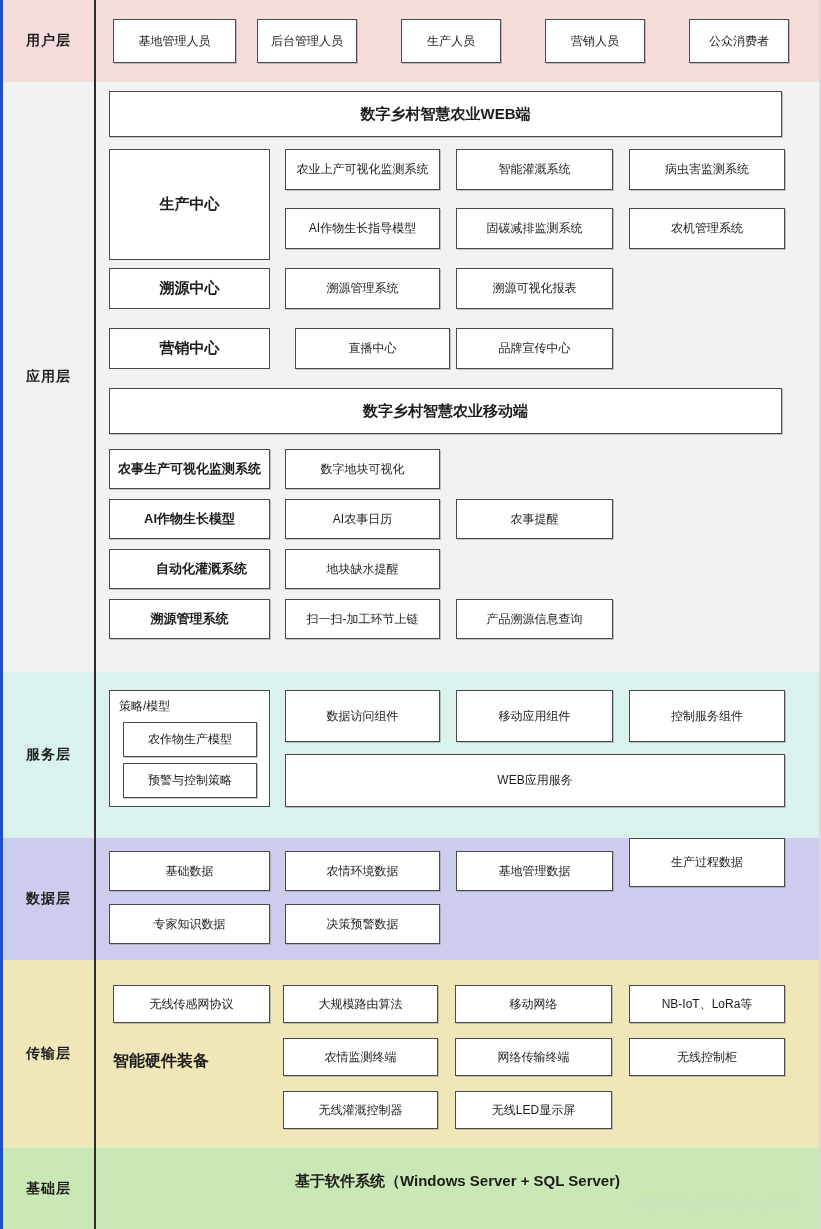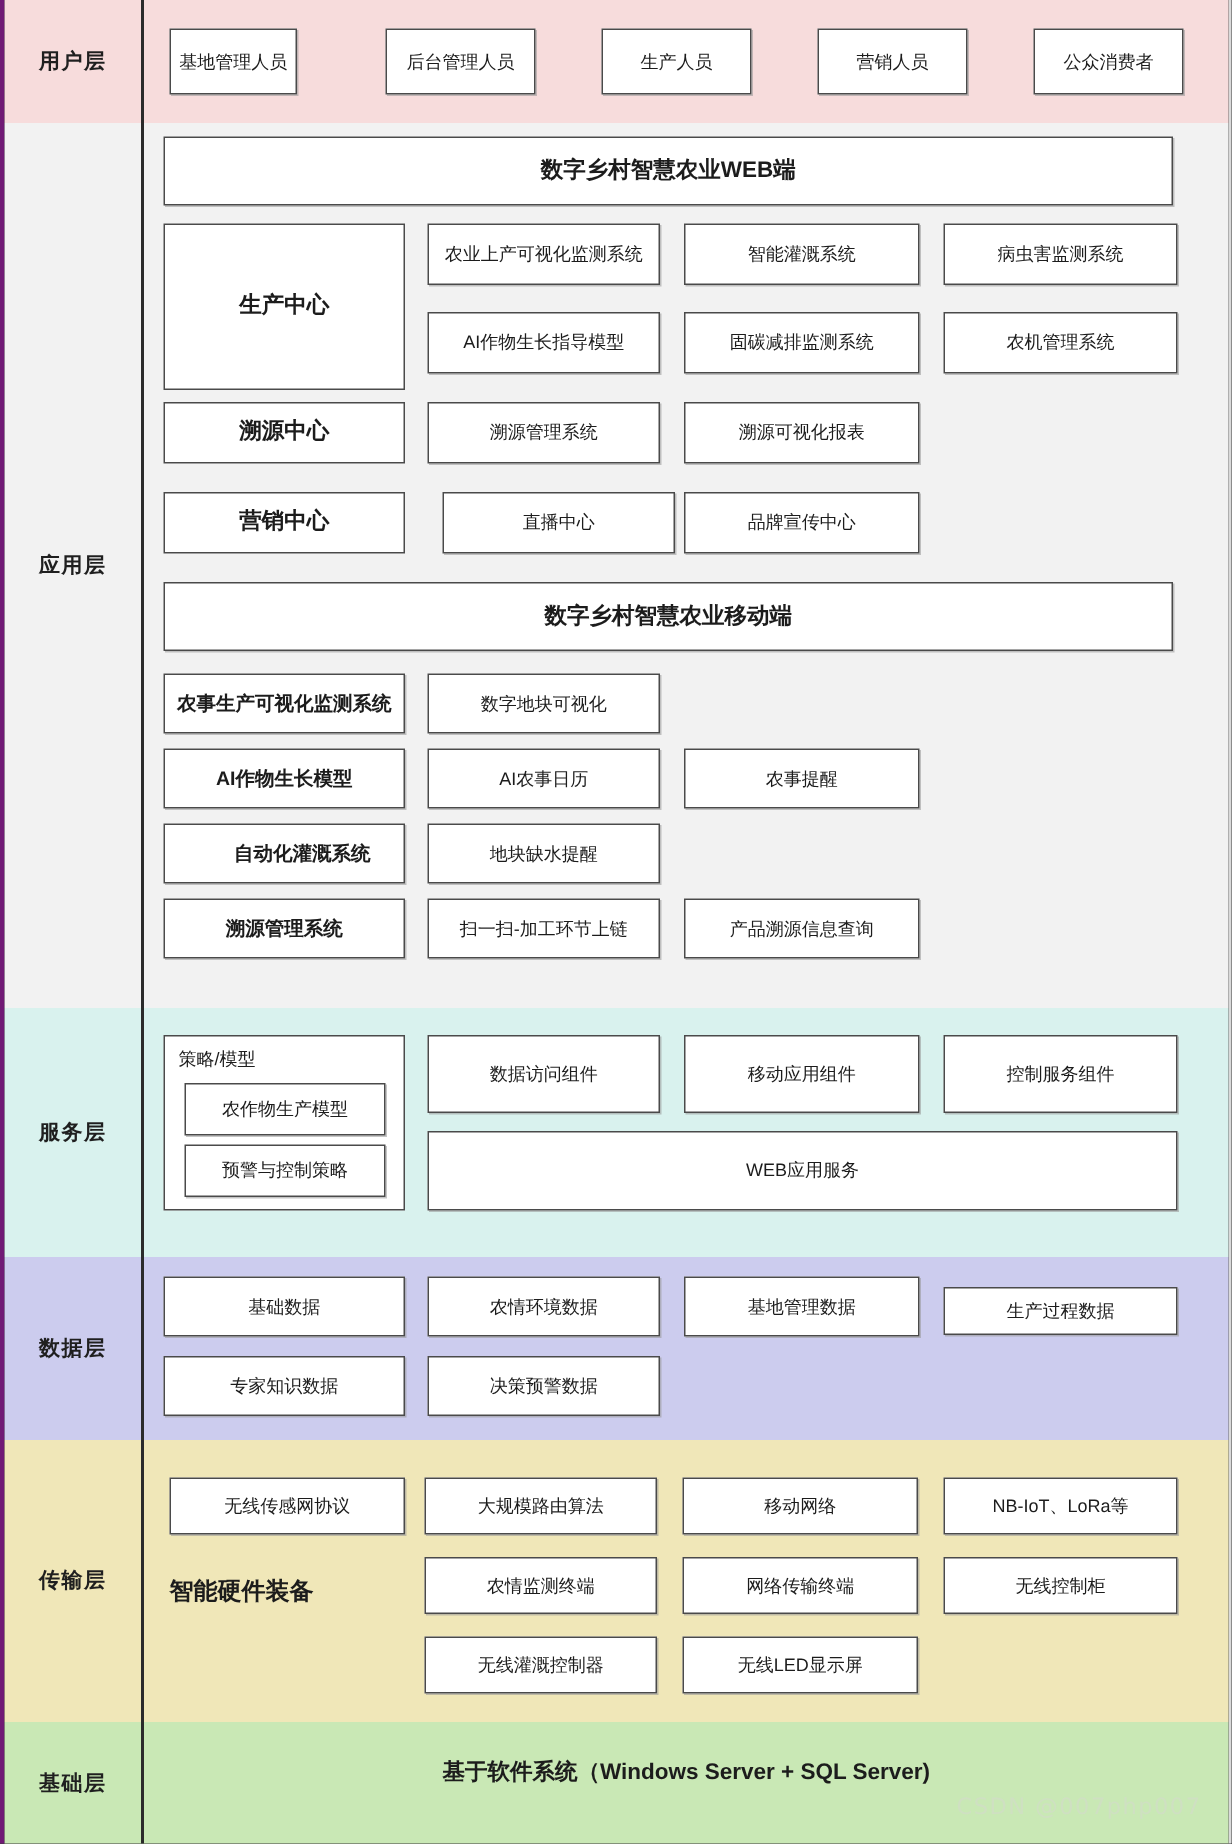--- a/index.html
+++ b/index.html
@@ -8,23 +8,23 @@
     background:#f2f2f2;
     font-family:"Liberation Sans","DejaVu Sans",sans-serif;
     color:#222;
     overflow:hidden;
     position:relative;
   }
   #diagram{
     position:relative;
     width:821px;height:1229px;
     box-sizing:border-box;
-    border-left:3px solid #701a75;
+    border-left:3px solid #1d4ed8;
     border-right:2px solid #d9d9d9;
-    background:#000000;
+    background:#b91c1c;
   }
   .band{
     position:relative;
     display:flex;
     box-sizing:border-box;
     width:100%;
   }
   .band-label{
     flex:0 0 93px;
     width:93px;
@@ -92,21 +92,21 @@
   }
 </style>
 </head>
 <body>
 
 <div id="diagram">
 
   <div class="band c-user" style="height:82px;">
     <div class="band-label">用户层</div>
     <div class="band-body">
-      <div class="box" style="left:17px;top:19px;width:85px;height:44px;">基地管理人员</div>
+      <div class="box" style="left:17px;top:19px;width:123px;height:44px;">基地管理人员</div>
       <div class="box" style="left:161px;top:19px;width:100px;height:44px;">后台管理人员</div>
       <div class="box" style="left:449px;top:19px;width:100px;height:44px;">营销人员</div>
       <div class="box" style="left:305px;top:19px;width:100px;height:44px;">生产人员</div>
       <div class="box" style="left:593px;top:19px;width:100px;height:44px;">公众消费者</div>
     </div>
   </div>
 
   <div class="band c-app" style="height:590px;">
     <div class="band-label">应用层</div>
     <div class="band-body">
@@ -164,21 +164,21 @@
       <div class="box" style="left:189px;top:82px;width:500px;height:53px;">WEB应用服务</div>
     </div>
   </div>
 
   <div class="band c-data" style="height:122px;">
     <div class="band-label">数据层</div>
     <div class="band-body">
       <div class="box" style="left:13px;top:13px;width:161px;height:40px;">基础数据</div>
       <div class="box" style="left:189px;top:13px;width:155px;height:40px;">农情环境数据</div>
       <div class="box" style="left:360px;top:13px;width:157px;height:40px;">基地管理数据</div>
-      <div class="box" style="left:533px;top:20px;width:156px;height:32px;">生产过程数据</div>
+      <div class="box" style="left:533px;top:0;width:156px;height:49px;">生产过程数据</div>
       <div class="box" style="left:13px;top:66px;width:161px;height:40px;">专家知识数据</div>
       <div class="box" style="left:189px;top:66px;width:155px;height:40px;">决策预警数据</div>
     </div>
   </div>
 
   <div class="band c-trans" style="height:188px;">
     <div class="band-label">传输层</div>
     <div class="band-body">
       <div class="box" style="left:17px;top:25px;width:157px;height:38px;">无线传感网协议</div>
       <div class="box" style="left:187px;top:25px;width:155px;height:38px;">大规模路由算法</div>

